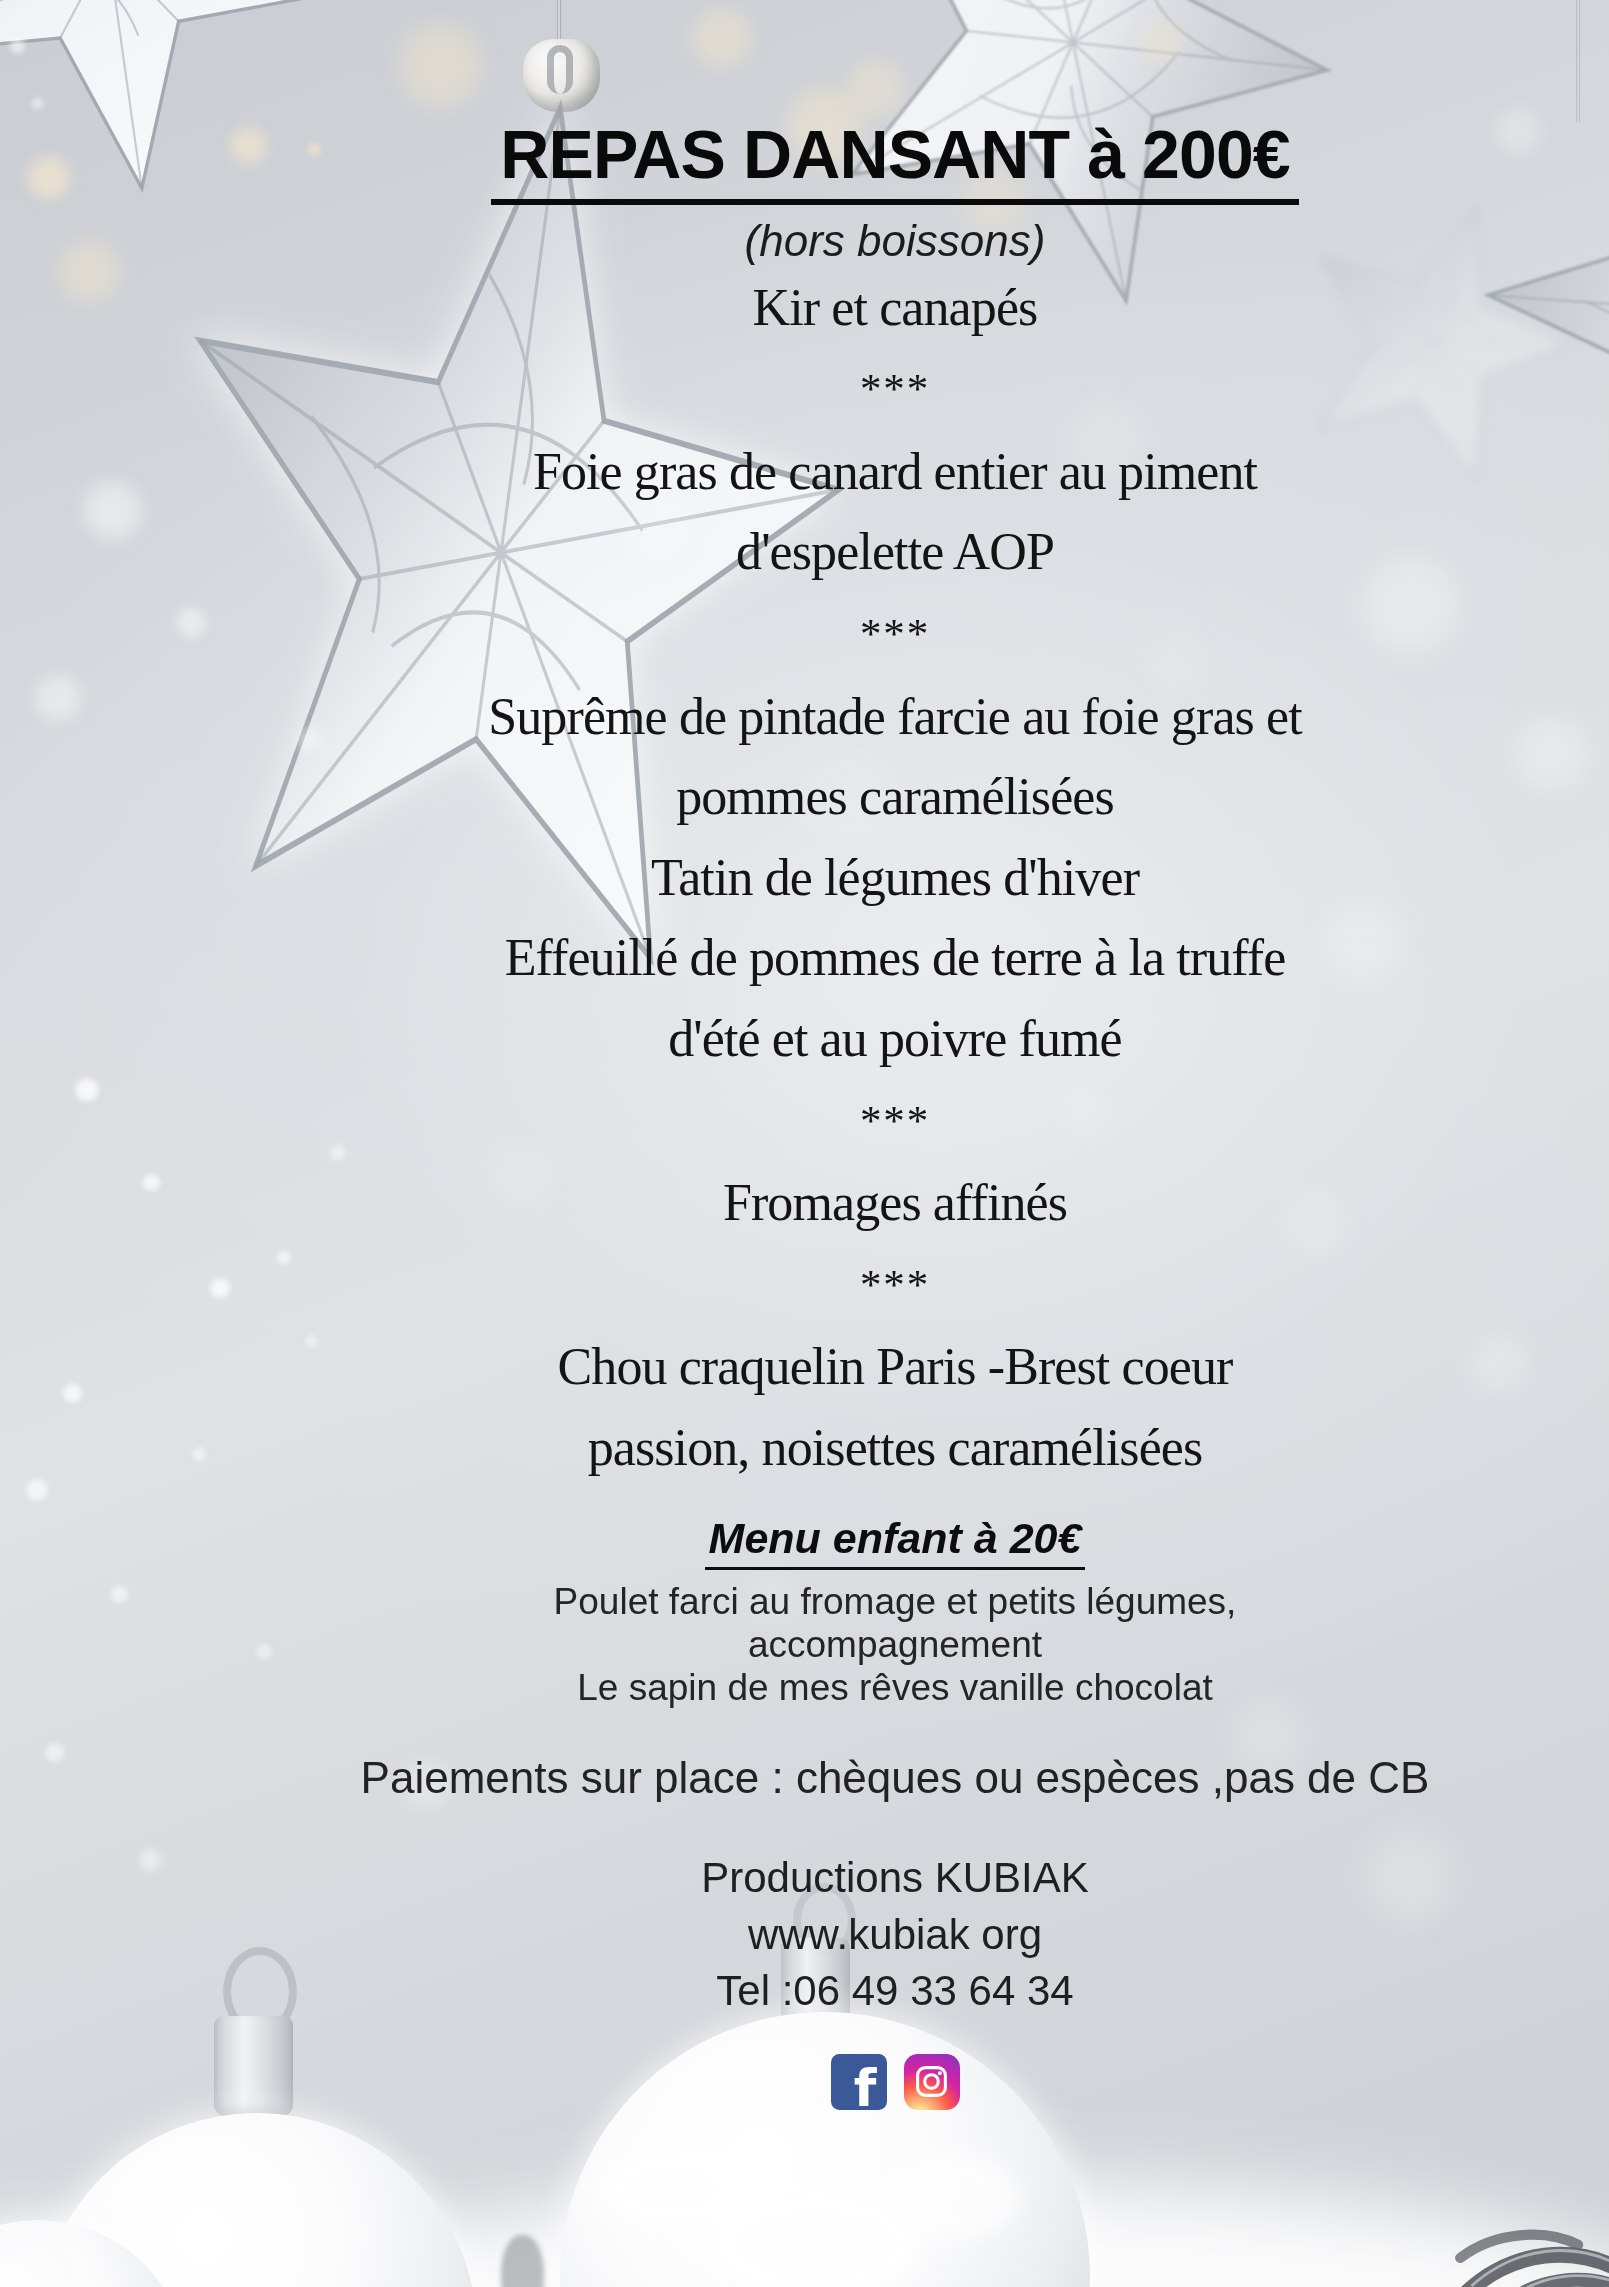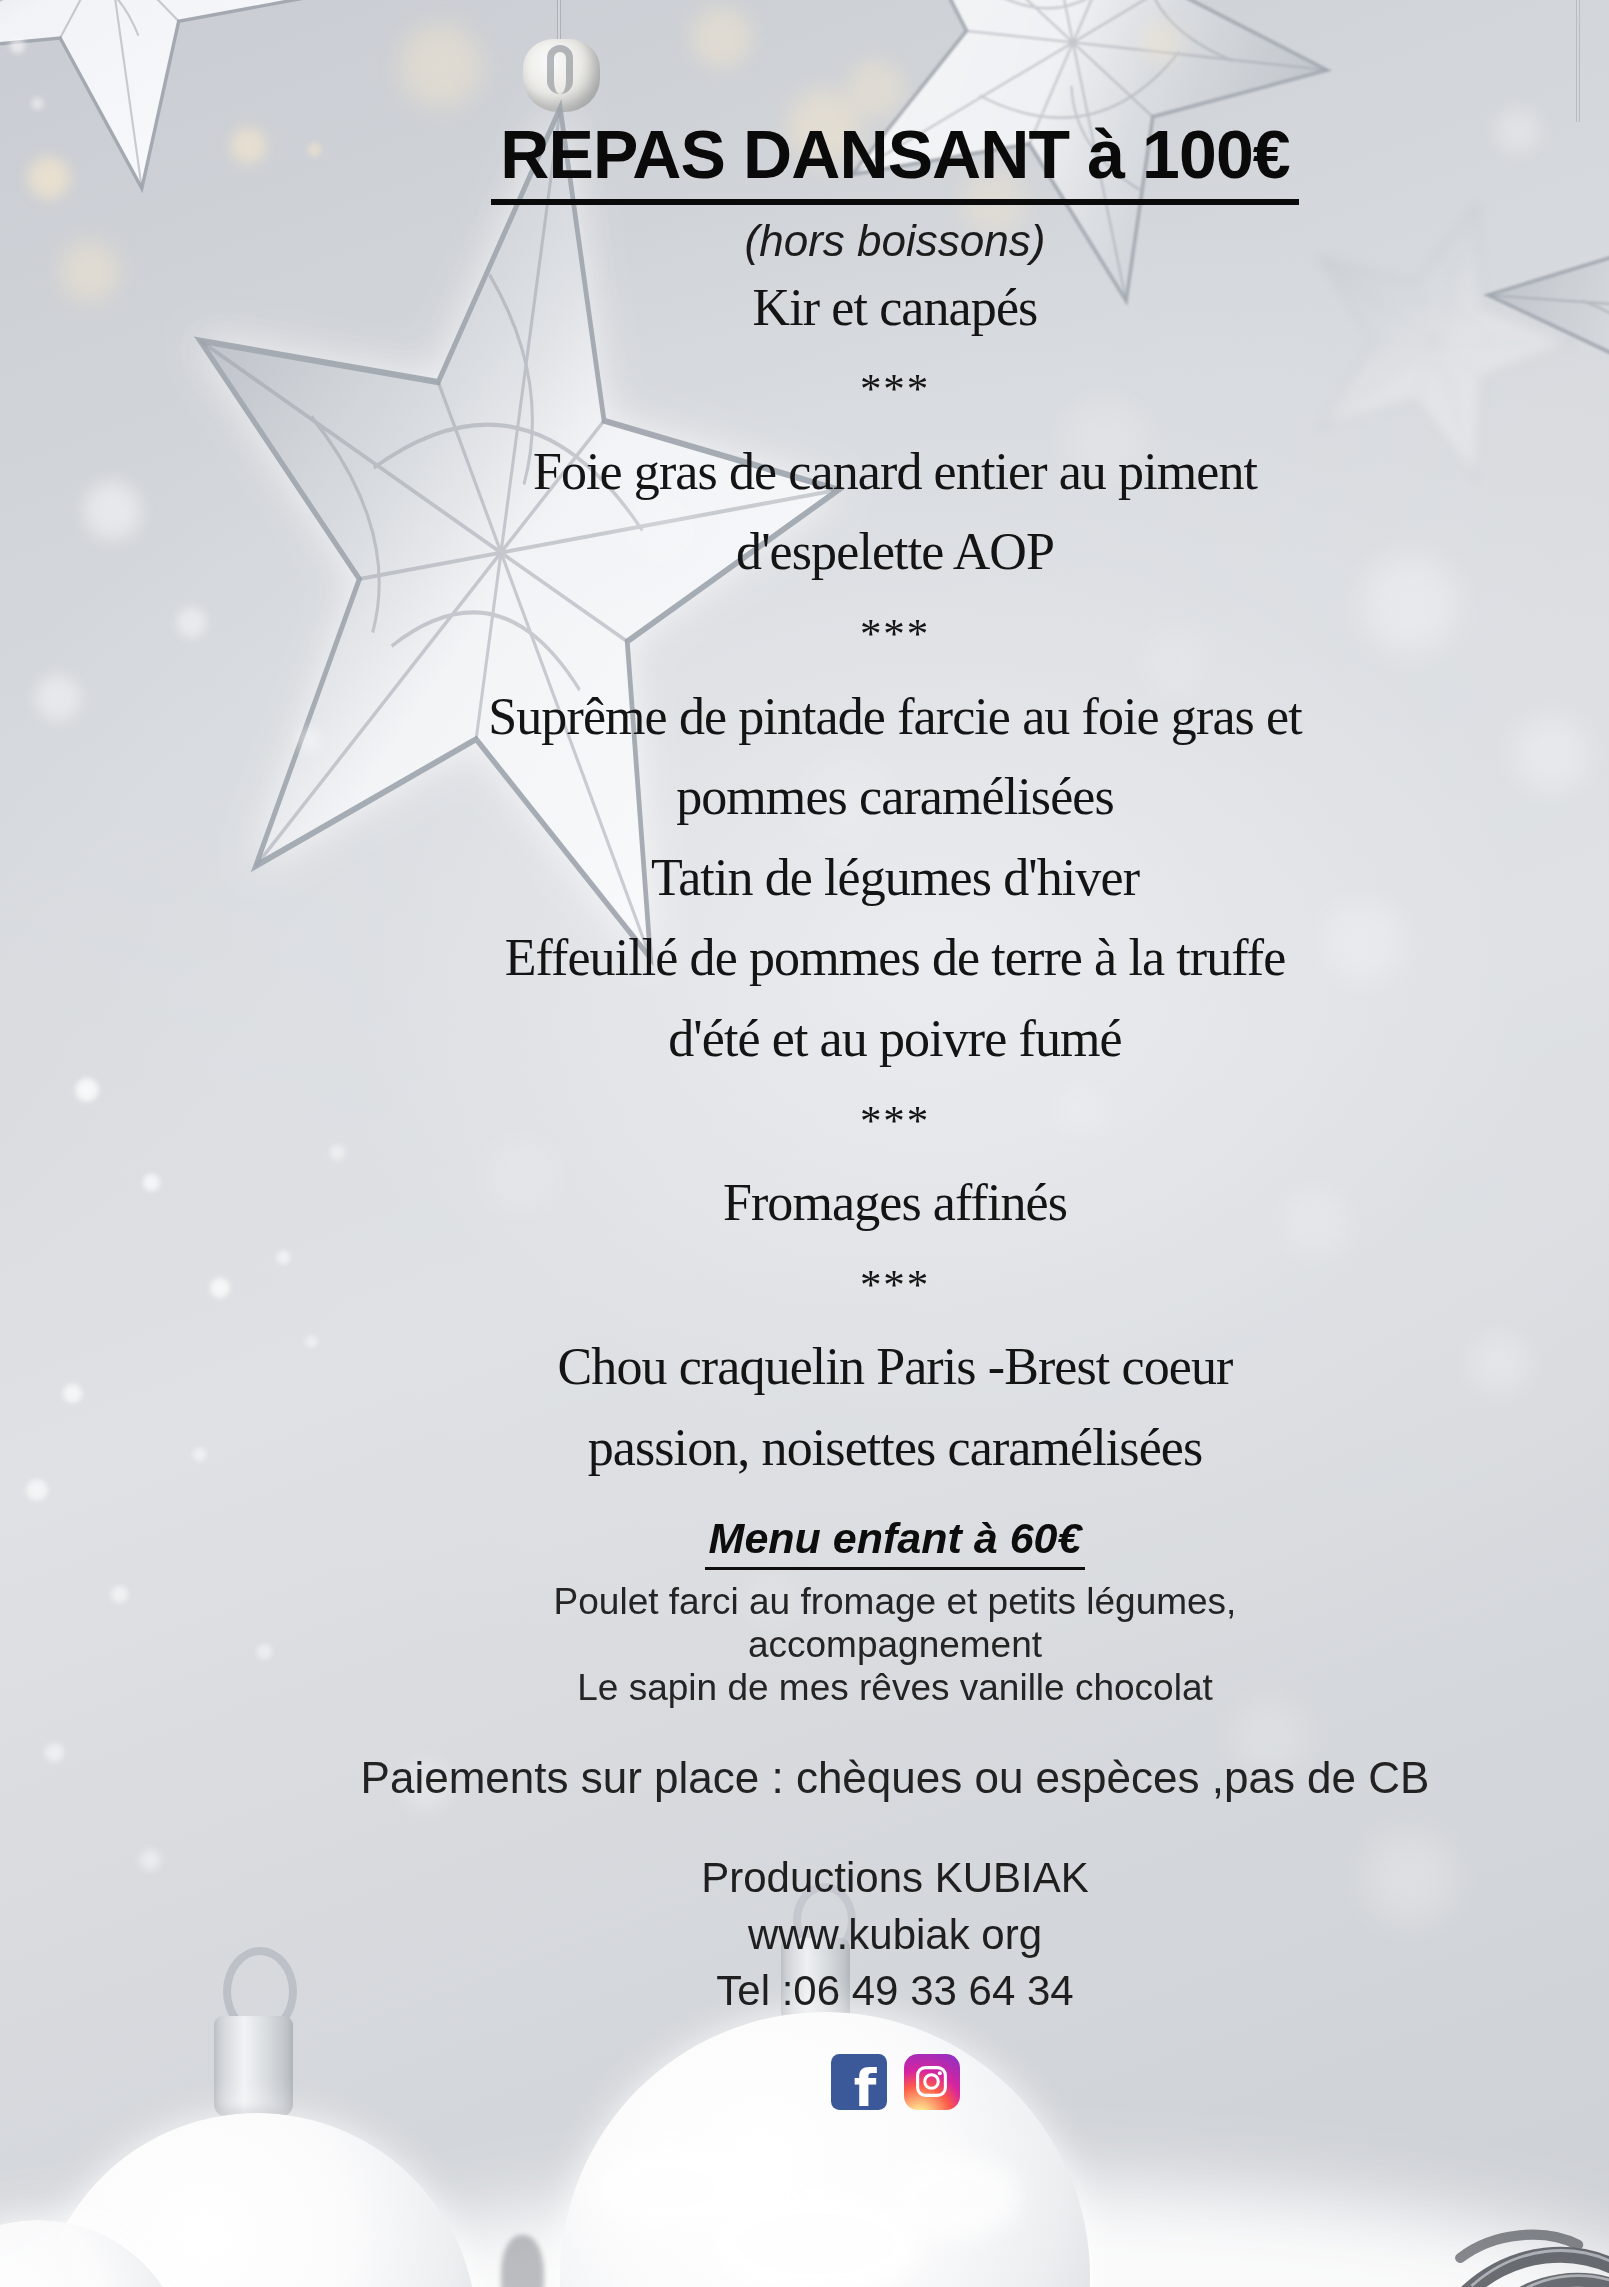--- a/index.html
+++ b/index.html
@@ -187,21 +187,21 @@
         <path d="M12,114 C48,86 104,82 138,100" stroke-width="11" opacity="0.8"></path>
       </g>
       <g fill="none" stroke="#c6cad0" stroke-width="3" opacity="0.7">
         <path d="M24,144 C72,101 134,96 182,122"></path>
         <path d="M52,172 C88,128 150,124 192,146"></path>
       </g>
     </svg>
   </div>
 
   <main class="content">
-    <h1 class="title">REPAS DANSANT à 100€</h1>
+    <h1 class="title">REPAS DANSANT à 200€</h1>
     <div class="subtitle">(hors boissons)</div>
 
     <div class="serif-line">Kir et canapés</div>
     <div class="sep">***</div>
 
     <div class="serif-line">Foie gras de canard entier au piment</div>
     <div class="serif-line">d'espelette AOP</div>
     <div class="sep">***</div>
 
     <div class="serif-line">Suprême de pintade farcie au foie gras et</div>
@@ -211,21 +211,21 @@
     <div class="serif-line">d'été et au poivre fumé</div>
     <div class="sep">***</div>
 
     <div class="serif-line">Fromages affinés</div>
     <div class="sep">***</div>
 
     <div class="serif-line">Chou craquelin Paris -Brest coeur</div>
     <div class="serif-line">passion, noisettes caramélisées</div>
 
     <div class="kids-title">
-      <span class="u">Menu enfant à 60€</span>
+      <span class="u">Menu enfant à 20€</span>
     </div>
     <div class="kids-lines">
       <div class="kids-line">Poulet farci au fromage et petits légumes,</div>
       <div class="kids-line">accompagnement</div>
       <div class="kids-line">Le sapin de mes rêves vanille chocolat</div>
     </div>
 
     <div class="payment">Paiements sur place : chèques ou espèces ,pas de CB</div>
 
     <div class="footer">

